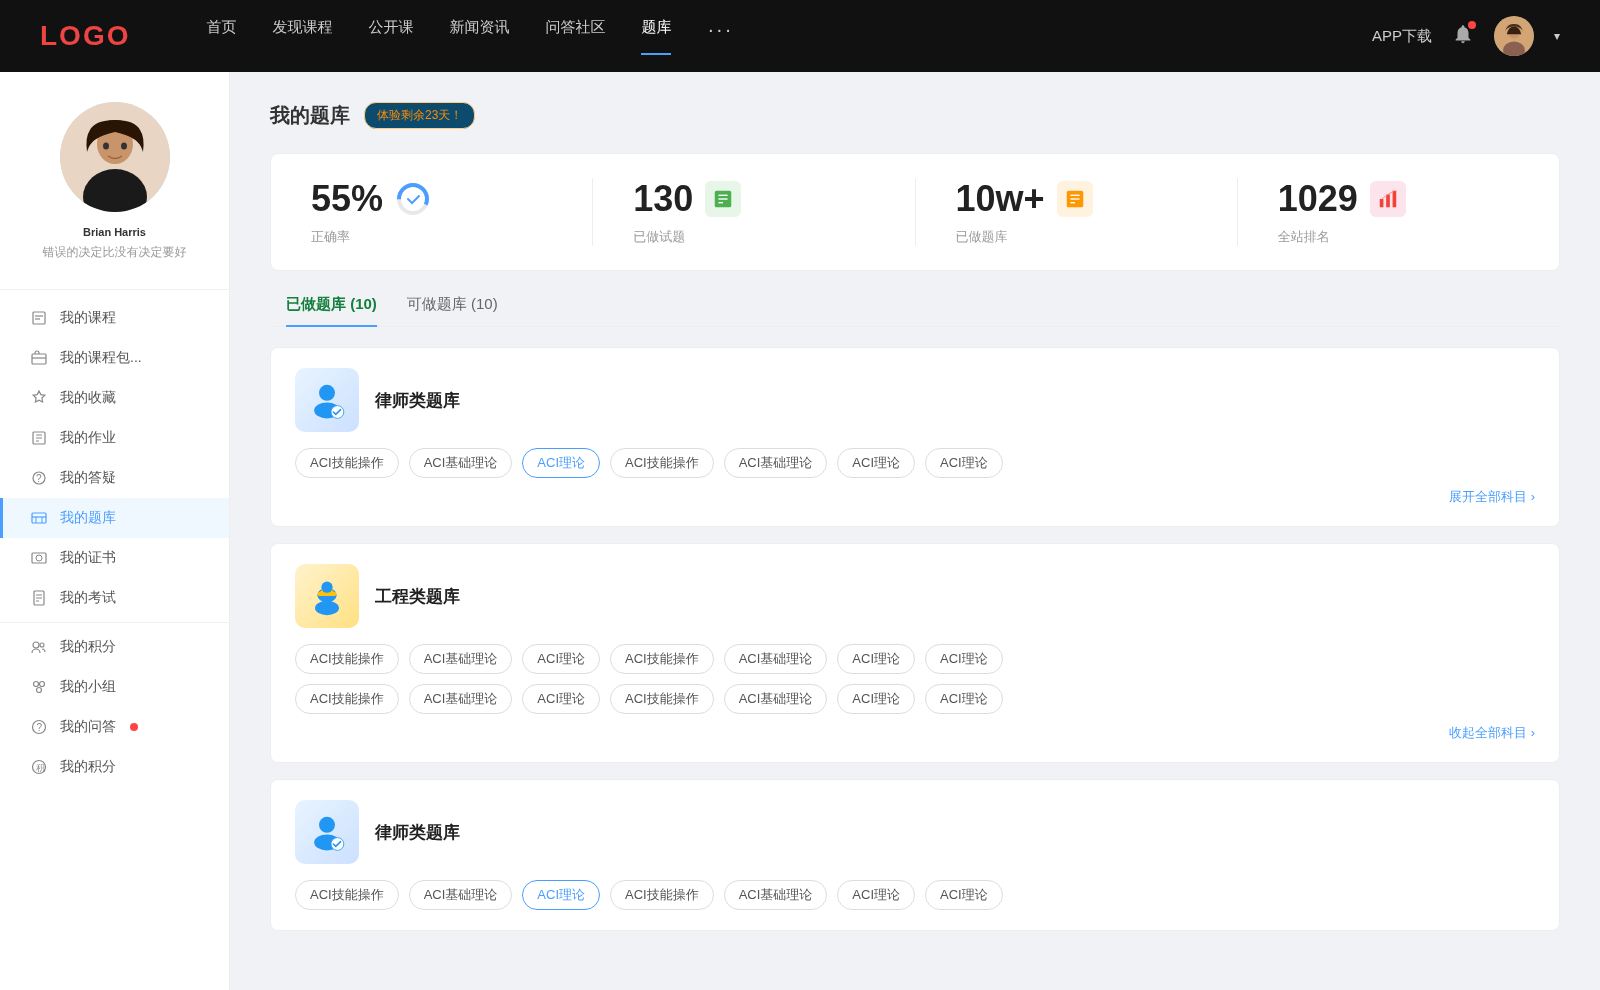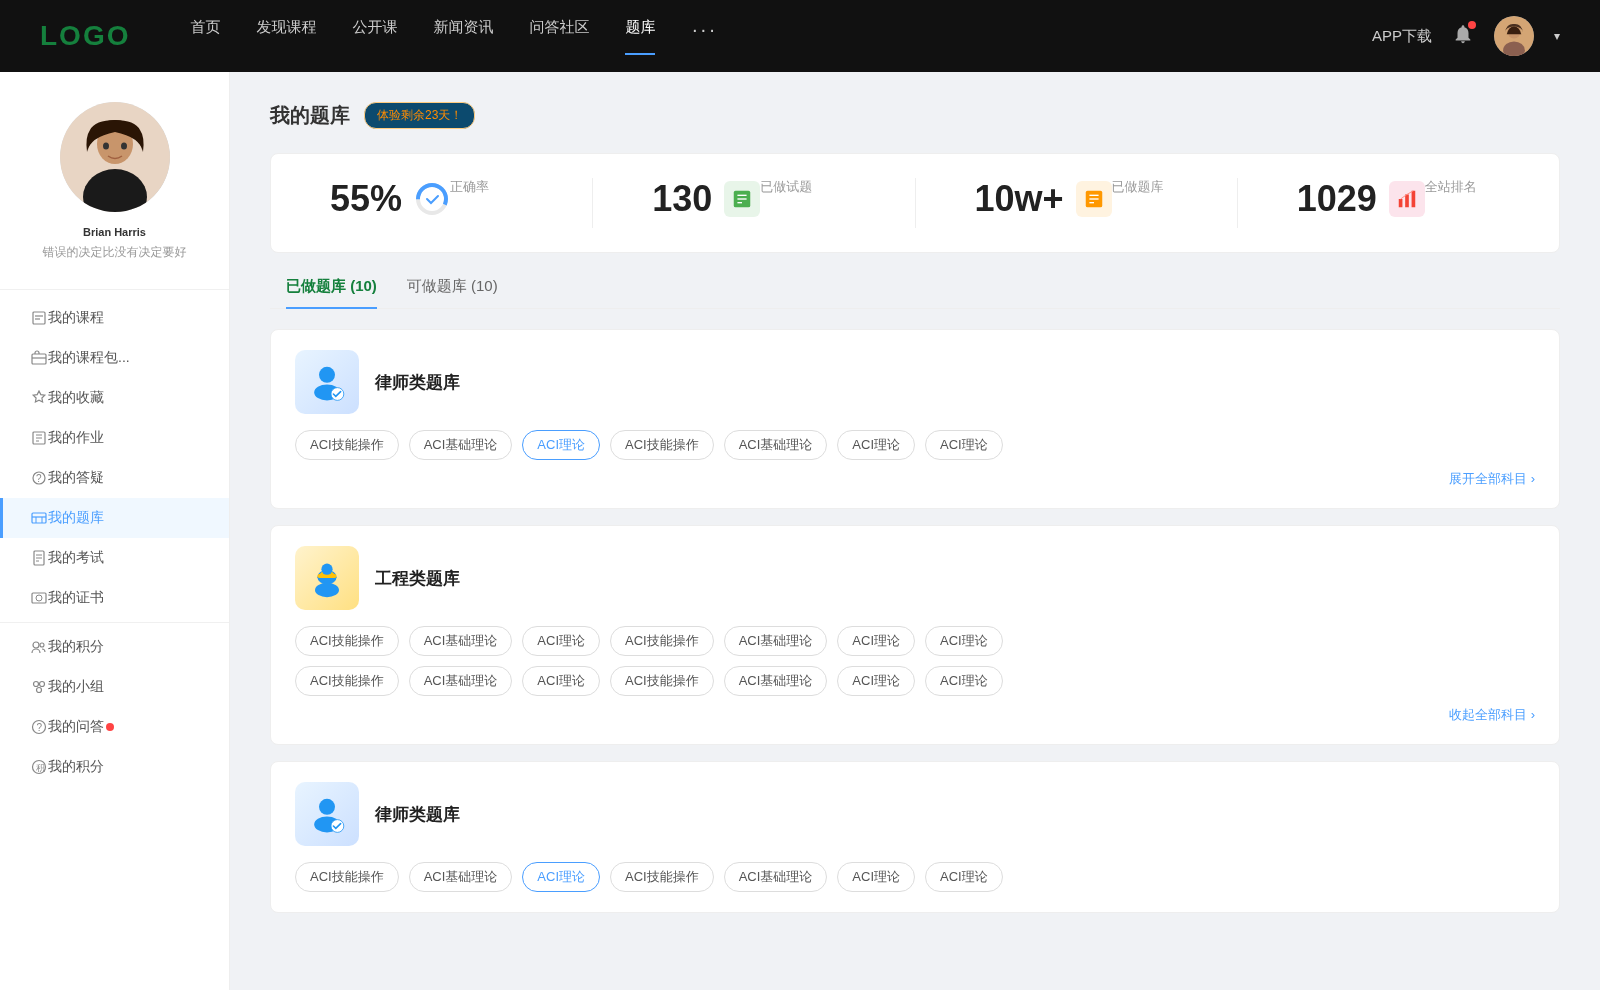--- a/index.html
+++ b/index.html
@@ -7,21 +7,21 @@
 
     
     .navbar {
       background: #111;
       height: 72px;
       display: flex;
       align-items: center;
       padding: 0 40px;
       position: fixed; top: 0; left: 0; right: 0; z-index: 100;
     }
-    .nav-logo { color: #15803d; font-size: 28px; font-weight: bold; letter-spacing: 2px; margin-right: 60px; min-width: 80px; }
+    .nav-logo { color: #ef4444; font-size: 28px; font-weight: bold; letter-spacing: 2px; margin-right: 76px; min-width: 80px; }
     .nav-links { display: flex; gap: 36px; flex: 1; }
     .nav-link { color: #ccc; font-size: 15px; cursor: pointer; text-decoration: none; }
     .nav-link.active { color: #fff; border-bottom: 2px solid #4a9eff; padding-bottom: 16px; }
     .nav-right { display: flex; align-items: center; gap: 20px; margin-left: auto; }
     .nav-app-btn { color: #ccc; font-size: 15px; cursor: pointer; }
     .nav-bell { position: relative; cursor: pointer; }
     .nav-bell svg { fill: #ccc; }
     .nav-bell-dot { position: absolute; top: -2px; right: -2px; width: 8px; height: 8px; background: #ff4444; border-radius: 50%; }
     .nav-avatar { width: 40px; height: 40px; border-radius: 50%; background: #888; overflow: hidden; display: flex; align-items: center; justify-content: center; cursor: pointer; }
     .nav-chevron { color: #ccc; cursor: pointer; font-size: 12px; }
@@ -48,21 +48,21 @@
       margin: 0 auto 14px;
       overflow: hidden;
       display: flex; align-items: center; justify-content: center;
     }
     .avatar-circle svg { width: 110px; height: 110px; }
     .sidebar-name { font-size: 11px; font-weight: 600; color: #333; margin-bottom: 6px; }
     .sidebar-motto { font-size: 12px; color: #999; }
     .sidebar-divider { height: 1px; background: #f0f0f0; margin: 8px 0; }
     .sidebar-menu { list-style: none; }
     .sidebar-menu li {
-      display: flex; align-items: center; 
+      display: flex; align-items: center; gap: 12px;
       padding: 11px 30px;
       font-size: 14px; color: #555;
       cursor: pointer;
       position: relative;
     }
     .sidebar-menu li.active { color: #4a9eff; background: #f0f8ff; }
     .sidebar-menu li.active::before {
       content: '';
       position: absolute; left: 0; top: 0; bottom: 0;
       width: 3px; background: #4a9eff;
@@ -91,23 +91,23 @@
       background: #fff;
       border-radius: 8px;
       display: flex;
       padding: 24px 0;
       margin-bottom: 24px;
       border: 1px solid #eee;
     }
     .stat-item {
       flex: 1;
       display: flex;
-      flex-direction: row;
+      flex-direction: column;
       align-items: flex-start;
-      padding: 0 59px;
+      padding: 0 40px;
       border-right: 1px solid #eee;
     }
     .stat-item:last-child { border-right: none; }
     .stat-top { display: flex; align-items: center; gap: 12px; margin-bottom: 8px; }
     .stat-num { font-size: 36px; font-weight: 700; color: #222; }
     .stat-icon { width: 36px; height: 36px; display: flex; align-items: center; justify-content: center; border-radius: 8px; }
     .stat-label { font-size: 13px; color: #999; }
 
     
     .donut-icon {
@@ -290,37 +290,37 @@
               <line x1="11" y1="7" x2="11" y2="13" stroke="#4a9eff" stroke-width="1"></line>
             </svg>
         </span>
         <span style="color:#4a9eff;">我的题库</span>
       </li>
 
 
       <li>
         <span class="sidebar-icon">
           <svg viewBox="0 0 16 16" fill="none">
+              <rect x="1" y="3" width="14" height="10" rx="1" stroke="#888" stroke-width="1.2"></rect>
+              <circle cx="8" cy="8" r="3" stroke="#888" stroke-width="1"></circle>
+            </svg>
+        </span>
+        <span>我的证书</span>
+      </li>
+
+      <li>
+        <span class="sidebar-icon">
+          <svg viewBox="0 0 16 16" fill="none">
               <rect x="3" y="1" width="10" height="14" rx="1" stroke="#888" stroke-width="1.2"></rect>
               <line x1="5" y1="5" x2="11" y2="5" stroke="#888" stroke-width="1"></line>
               <line x1="5" y1="8" x2="11" y2="8" stroke="#888" stroke-width="1"></line>
               <line x1="5" y1="11" x2="8" y2="11" stroke="#888" stroke-width="1"></line>
             </svg>
         </span>
         <span>我的考试</span>
-      </li>
-
-      <li>
-        <span class="sidebar-icon">
-          <svg viewBox="0 0 16 16" fill="none">
-              <rect x="1" y="3" width="14" height="10" rx="1" stroke="#888" stroke-width="1.2"></rect>
-              <circle cx="8" cy="8" r="3" stroke="#888" stroke-width="1"></circle>
-            </svg>
-        </span>
-        <span>我的证书</span>
       </li>
       <li style="padding:0; height:1px; background:#f0f0f0; margin: 4px 0;"></li>
 
       <li>
         <span class="sidebar-icon">
           <svg viewBox="0 0 16 16" fill="none">
               <circle cx="5" cy="6" r="3" stroke="#888" stroke-width="1.2"></circle>
               <circle cx="11" cy="6" r="2" stroke="#888" stroke-width="1.1"></circle>
               <path d="M1 14c0-2.2 1.8-4 4-4s4 1.8 4 4" stroke="#888" stroke-width="1.2"></path>
               <path d="M11 10c1.7 0 3 1.3 3 3" stroke="#888" stroke-width="1.1"></path>

